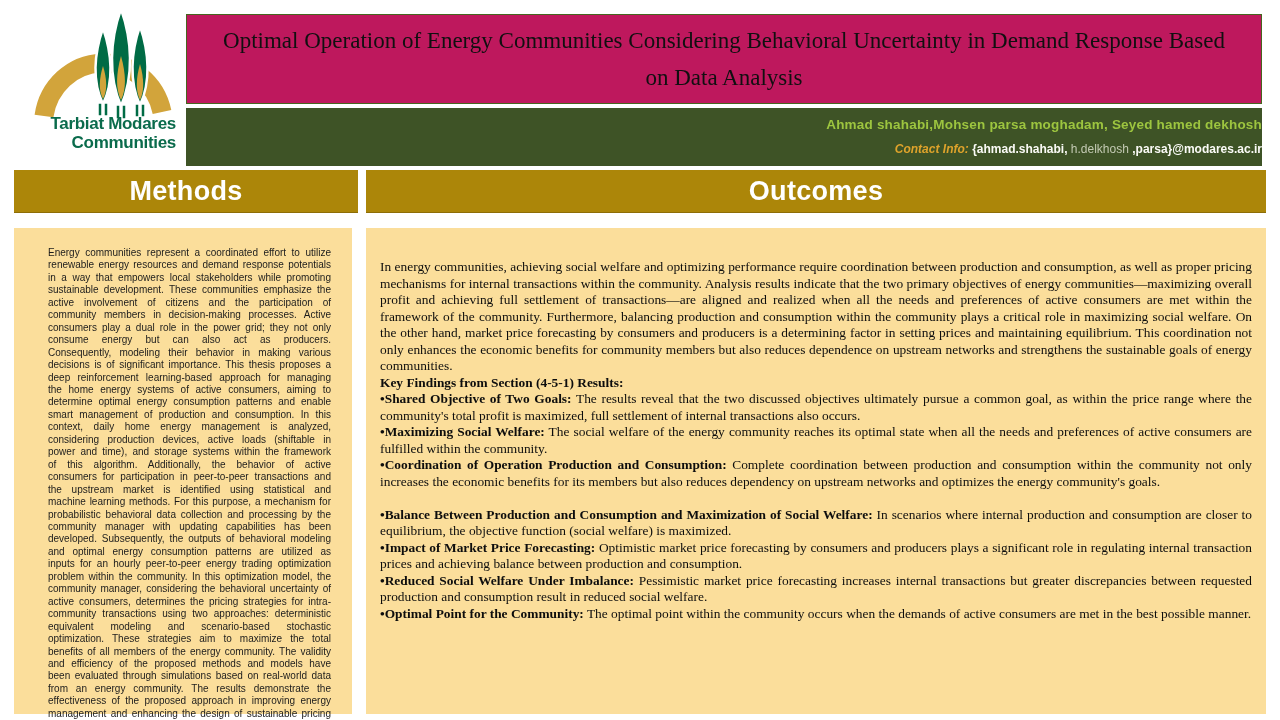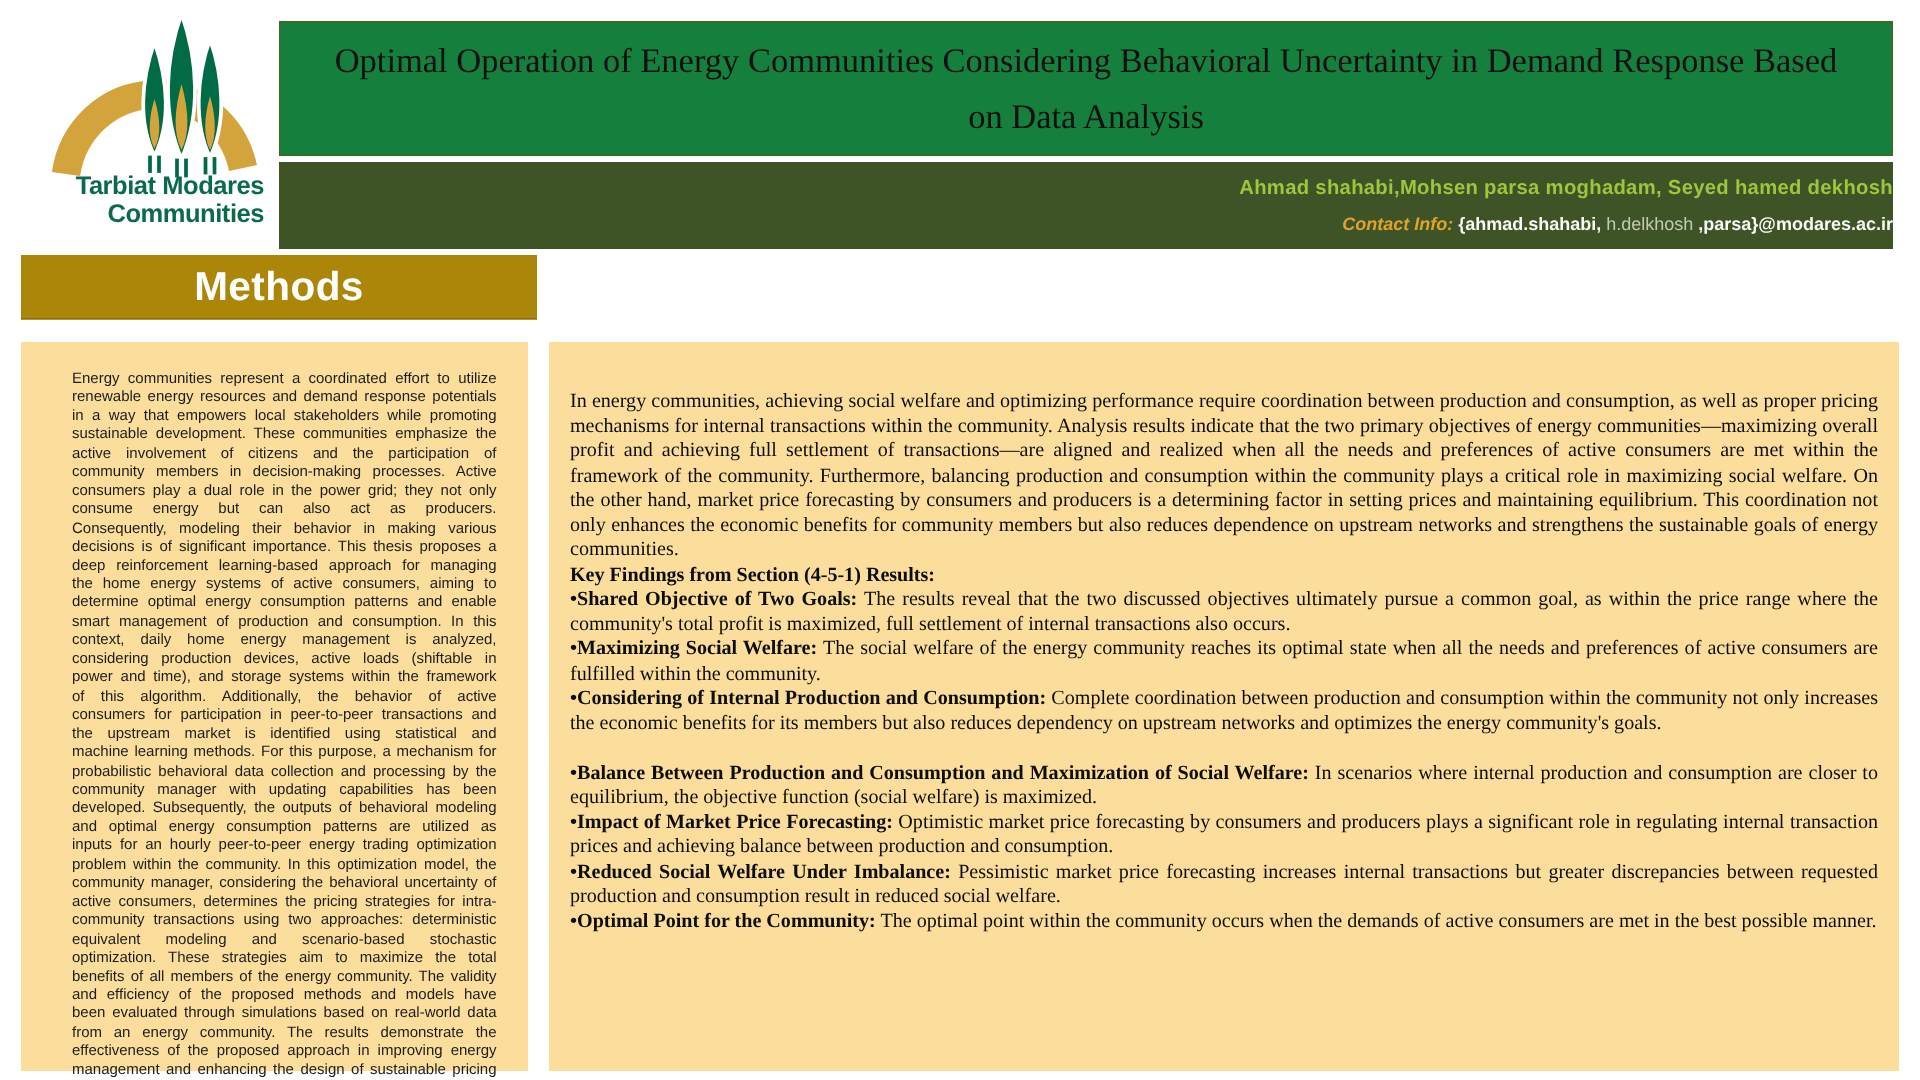--- a/index.html
+++ b/index.html
@@ -13,21 +13,21 @@
   .logo { position:absolute; left:18px; top:0; width:170px; height:164px;text-decoration:underline; }
   .logo svg { position:absolute; left:6px; top:4px; }
   .logo-text {
     position:absolute; left:0; top:114px; width:158px;
     text-align:right; color:#0a6b4c; font-weight:bold;
     font-size:17px; line-height:19px; letter-spacing:-0.3px;
   }
   
   .title-bar {
     position:absolute; left:186px; top:14px; width:1076px; height:90px;
-    background:#15803d; border:1px solid #46641f;
+    background:#be185d; border:1px solid #46641f;
     display:flex; align-items:center; justify-content:center;
   }
   .title-bar h1 {
     font-family:"Liberation Serif", serif; font-weight:400;
     font-size:23px; line-height:37px; color:#101010;
     text-align:center; padding:0 26px;
   }
   
   .author-bar {
     position:absolute; left:186px; top:108px; width:1076px; height:58px;
@@ -107,33 +107,36 @@
 
   <div class="author-bar">
     <div class="authors">Ahmad shahabi,Mohsen parsa moghadam, Seyed hamed dekhosh</div>
     <div class="contact-line"><span class="contact-label">Contact Info: </span><span class="contact-strong">{ahmad.shahabi, </span><span class="contact-light">h.delkhosh </span><span class="contact-strong">,parsa}@modares.ac.ir</span></div>
   </div>
 
   <div class="sec-header methods-header">
     <h2>Methods</h2>
   </div>
 
+  <div class="sec-header outcomes-header">
+    <h2>Outcomes</h2>
+  </div>
 
   <div class="panel methods-panel">
     <p class="methods-body">Energy communities represent a coordinated effort to utilize renewable energy resources and demand response potentials in a way that empowers local stakeholders while promoting sustainable development. These communities emphasize the active involvement of citizens and the participation of community members in decision-making processes. Active consumers play a dual role in the power grid; they not only consume energy but can also act as producers. Consequently, modeling their behavior in making various decisions is of significant importance. This thesis proposes a deep reinforcement learning-based approach for managing the home energy systems of active consumers, aiming to determine optimal energy consumption patterns and enable smart management of production and consumption. In this context, daily home energy management is analyzed, considering production devices, active loads (shiftable in power and time), and storage systems within the framework of this algorithm. Additionally, the behavior of active consumers for participation in peer-to-peer transactions and the upstream market is identified using statistical and machine learning methods. For this purpose, a mechanism for probabilistic behavioral data collection and processing by the community manager with updating capabilities has been developed. Subsequently, the outputs of behavioral modeling and optimal energy consumption patterns are utilized as inputs for an hourly peer-to-peer energy trading optimization problem within the community. In this optimization model, the community manager, considering the behavioral uncertainty of active consumers, determines the pricing strategies for intra-community transactions using two approaches: deterministic equivalent modeling and scenario-based stochastic optimization. These strategies aim to maximize the total benefits of all members of the energy community. The validity and efficiency of the proposed methods and models have been evaluated through simulations based on real-world data from an energy community. The results demonstrate the effectiveness of the proposed approach in improving energy management and enhancing the design of sustainable pricing strategies in energy communities.</p>
   </div>
 
   <div class="panel outcomes-panel">
     <div class="outcomes-body">
       <p>In energy communities, achieving social welfare and optimizing performance require coordination between production and consumption, as well as proper pricing mechanisms for internal transactions within the community. Analysis results indicate that the two primary objectives of energy communities—maximizing overall profit and achieving full settlement of transactions—are aligned and realized when all the needs and preferences of active consumers are met within the framework of the community. Furthermore, balancing production and consumption within the community plays a critical role in maximizing social welfare. On the other hand, market price forecasting by consumers and producers is a determining factor in setting prices and maintaining equilibrium. This coordination not only enhances the economic benefits for community members but also reduces dependence on upstream networks and strengthens the sustainable goals of energy communities.</p>
 
       <div class="sec-heading">Key Findings from Section (4-5-1) Results:</div>
       <div class="bullet"><b>•Shared Objective of Two Goals:</b><span> The results reveal that the two discussed objectives ultimately pursue a common goal, as within the price range where the community's total profit is maximized, full settlement of internal transactions also occurs.</span></div>
       <div class="bullet"><b>•Maximizing Social Welfare:</b><span> The social welfare of the energy community reaches its optimal state when all the needs and preferences of active consumers are fulfilled within the community.</span></div>
-      <div class="bullet"><b>•Considering of Internal Production and Consumption:</b><span> Complete coordination between production and consumption within the community not only increases the economic benefits for its members but also reduces dependency on upstream networks and optimizes the energy community's goals.</span></div>
+      <div class="bullet"><b>•Coordination of Operation Production and Consumption:</b><span> Complete coordination between production and consumption within the community not only increases the economic benefits for its members but also reduces dependency on upstream networks and optimizes the energy community's goals.</span></div>
 
       <div class="spacer"></div>
 
       <div class="bullet"><b>•Balance Between Production and Consumption and Maximization of Social Welfare:</b><span> In scenarios where internal production and consumption are closer to equilibrium, the objective function (social welfare) is maximized.</span></div>
       <div class="bullet"><b>•Impact of Market Price Forecasting:</b><span> Optimistic market price forecasting by consumers and producers plays a significant role in regulating internal transaction prices and achieving balance between production and consumption.</span></div>
       <div class="bullet"><b>•Reduced Social Welfare Under Imbalance:</b><span> Pessimistic market price forecasting increases internal transactions but greater discrepancies between requested production and consumption result in reduced social welfare.</span></div>
       <div class="bullet"><b>•Optimal Point for the Community:</b><span> The optimal point within the community occurs when the demands of active consumers are met in the best possible manner.</span></div>
     </div>
   </div>
 

